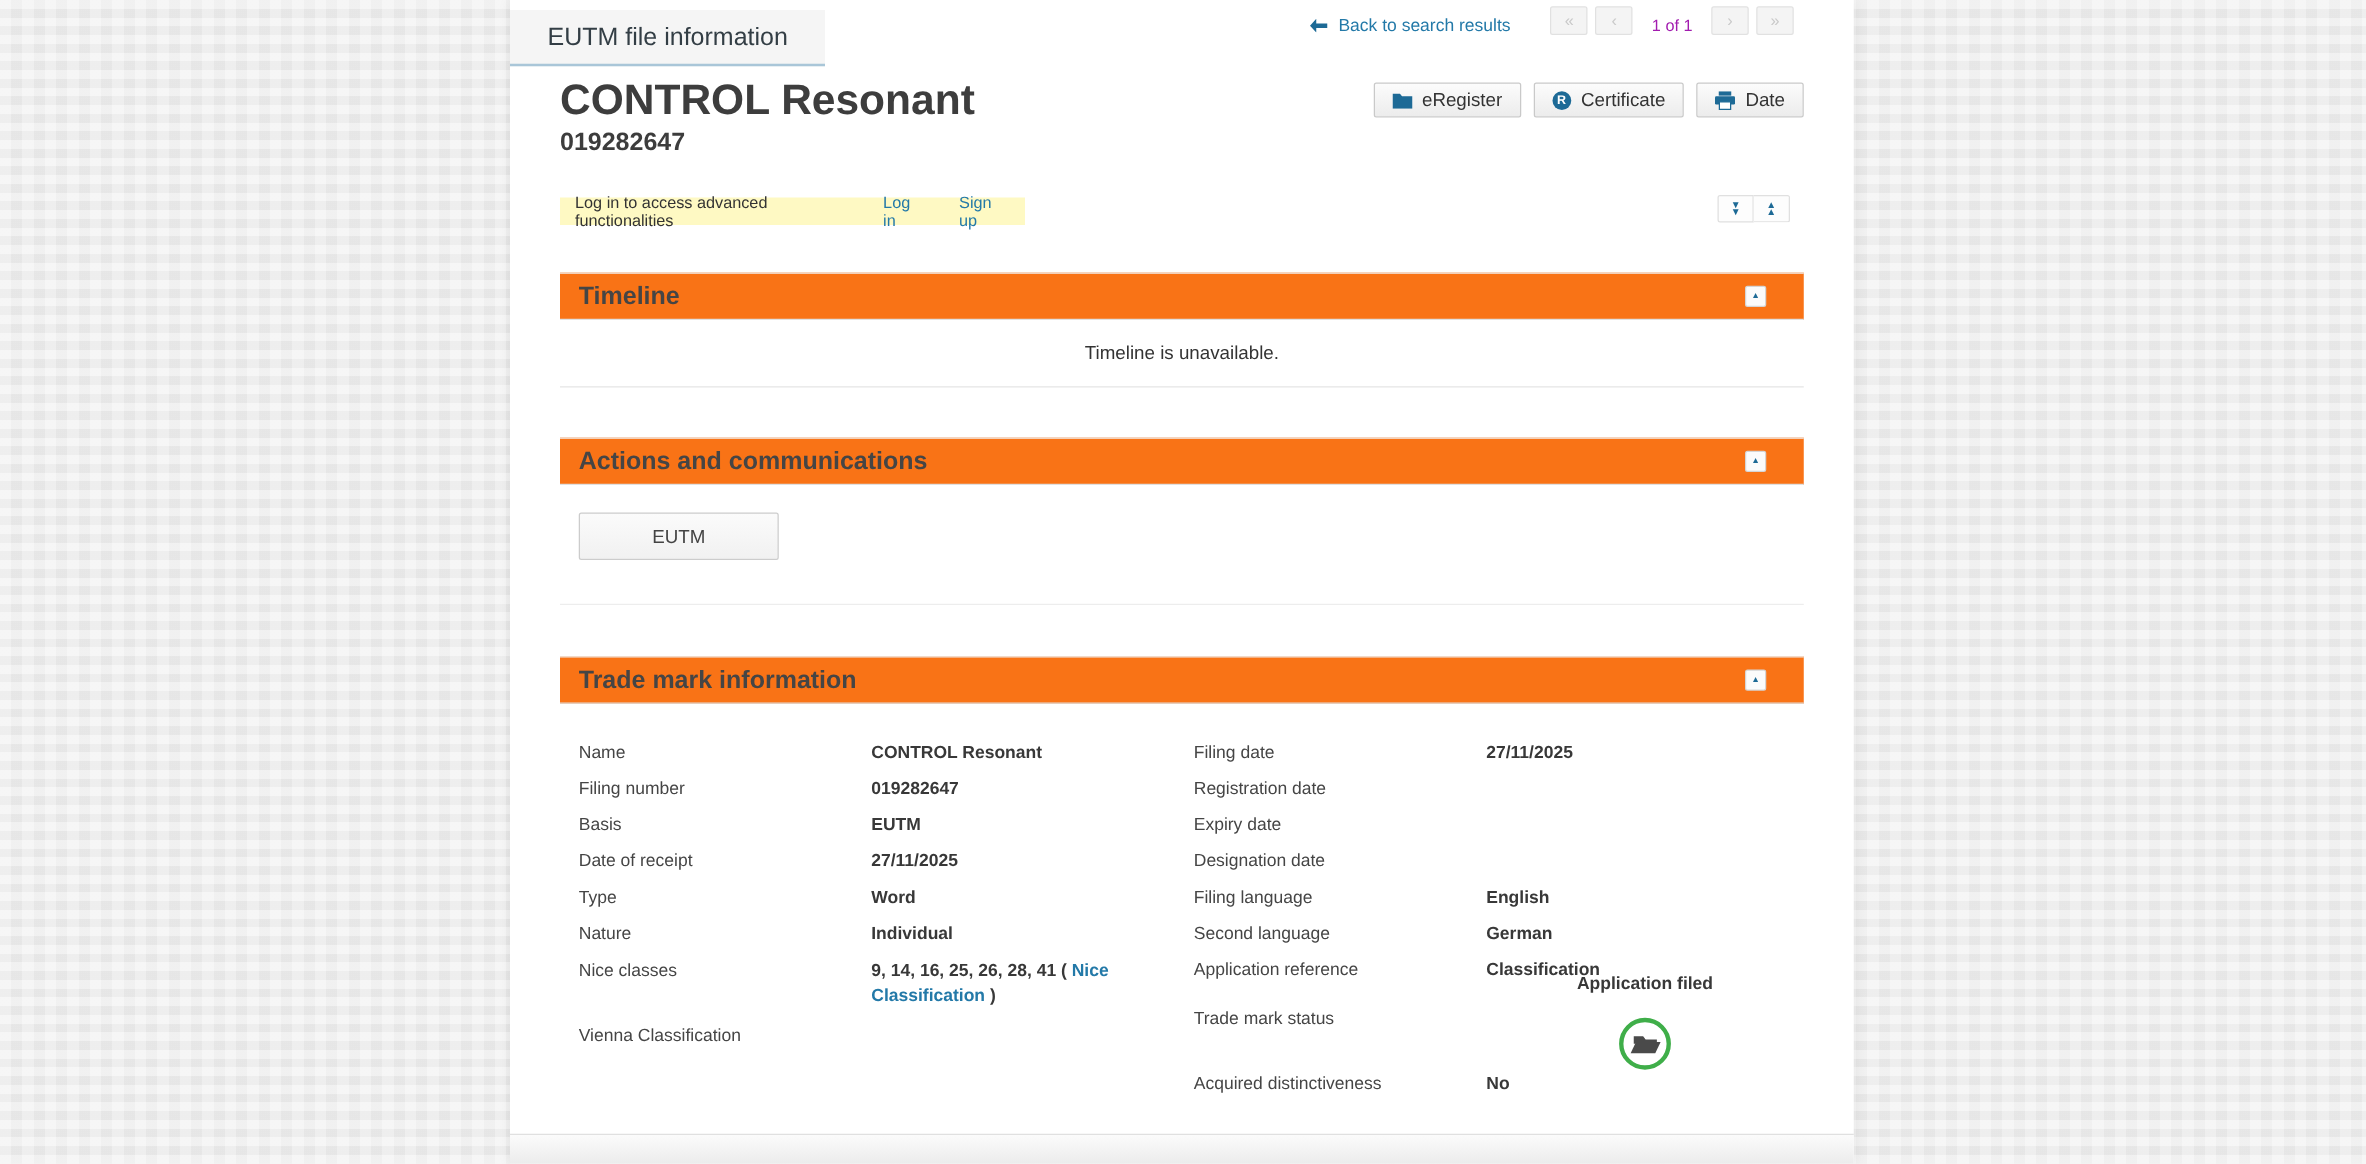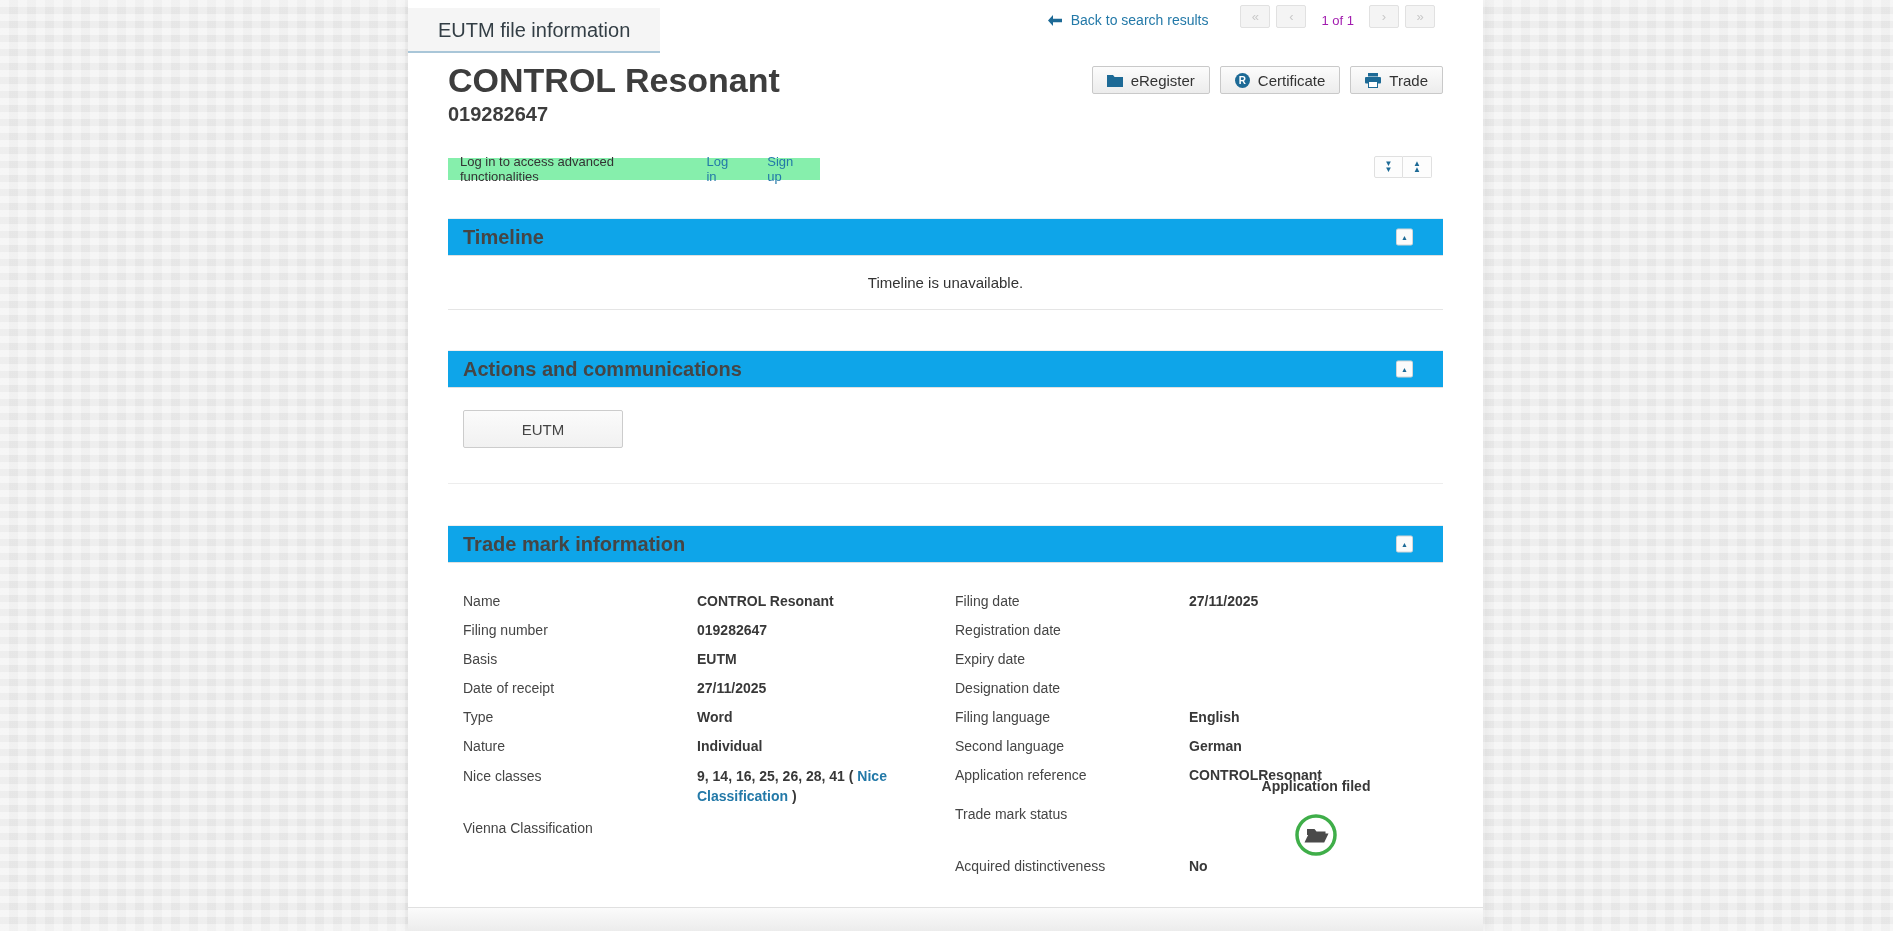--- a/index.html
+++ b/index.html
@@ -44,37 +44,37 @@
     height:28px; display:flex; align-items:center; gap:8px; padding:0 14px;
     background:linear-gradient(#fcfcfc,#ececec); border:1px solid #c9c9c9; border-radius:2px;
     font-size:15px; color:#333; cursor:pointer; white-space:nowrap;
   }
   .r-badge {
     width:15px; height:15px; border-radius:50%; background:#1d6a96; color:#fff;
     font-size:10px; font-weight:700; display:flex; align-items:center; justify-content:center;
   }
 
   
-  .notice { margin-top:32px; width:372px; height:22px; background:#86efac; display:flex; align-items:center; padding:0 12px; font-size:13px; }
+  .notice { margin-top:32px; width:372px; height:22px; background:#fef9c3; display:flex; align-items:center; padding:0 12px; font-size:13px; }
   .notice .msg { color:#333; }
   .notice a { color:#2379a8; margin-left:28px; text-decoration:none; cursor:pointer; }
 
   
   .expand-cluster { position:absolute; top:156px; right:11px; display:flex; }
   .exp-btn {
     width:29px; height:22px; background:#fdfdfd; border:1px solid #e0e0e0;
     display:flex; flex-direction:column; align-items:center; justify-content:center;
     color:#1d6a96; font-size:8px; line-height:6px; cursor:pointer;
   }
   .exp-btn:first-child { border-radius:2px 0 0 2px; }
   .exp-btn:last-child { border-radius:0 2px 2px 0; border-left:none; }
 
   
   .sec-head {
-    position:relative; height:38px; background:#0ea5e9;
+    position:relative; height:38px; background:#f97316;
     border-top:1px solid #efefef; border-bottom:1px solid #e0e0e0;
     display:flex; align-items:center;
   }
   .sec-title { font-size:20px; font-weight:600; color:#454545; margin-left:15px; }
   .sec-collapse {
     position:absolute; right:30px; top:50%; transform:translateY(-50%);
     width:17px; height:17px; background:#fbfbfb; border:1px solid #d5d5d5; border-radius:2px;
     color:#1d6a96; font-size:7px; line-height:7px; display:flex; align-items:center; justify-content:center; cursor:pointer;
   }
   .sec-timeline { margin-top:38px; }
@@ -154,21 +154,21 @@
       <span class="btn">
         <span class="r-badge">R</span>
         <span>Certificate</span>
       </span>
       <span class="btn">
         <svg width="16" height="15" viewBox="0 0 16 15">
             <rect x="3" y="0" width="10" height="3.5" fill="#1d6a96"></rect>
             <rect x="0" y="4" width="16" height="6.5" rx="1" fill="#1d6a96"></rect>
             <rect x="3.5" y="8.5" width="9" height="6" fill="#fff" stroke="#1d6a96"></rect>
           </svg>
-        <span>Trade</span>
+        <span>Date</span>
       </span>
     </div>
 
     <div class="notice">
       <span class="msg">Log in to access advanced functionalities</span>
       <a>Log in</a>
       <a>Sign up</a>
     </div>
 
     <div class="expand-cluster">
@@ -272,21 +272,21 @@
           <div class="f-row">
             <div class="f-label">Filing language</div>
             <div class="f-value">English</div>
           </div>
           <div class="f-row">
             <div class="f-label">Second language</div>
             <div class="f-value">German</div>
           </div>
           <div class="f-row">
             <div class="f-label">Application reference</div>
-            <div class="f-value">CONTROLResonant</div>
+            <div class="f-value">Classification</div>
           </div>
           <div class="f-row status-row">
             <div class="f-label">Trade mark status</div>
             <div class="f-value">
               <span>Application filed</span>
               <svg width="44" height="44" viewBox="0 0 44 44">
                 <circle cx="22" cy="22" r="19" fill="#ffffff" stroke="#3fae49" stroke-width="3.5"></circle>
                 <path d="M13 16 H20.5 L22.5 18.5 H31.5 V22 H13 Z" fill="#4a4a4a"></path>
                 <path d="M10.5 29.5 L14.8 20.5 H34.5 L30.2 29.5 Z" fill="#4a4a4a"></path>
               </svg>

